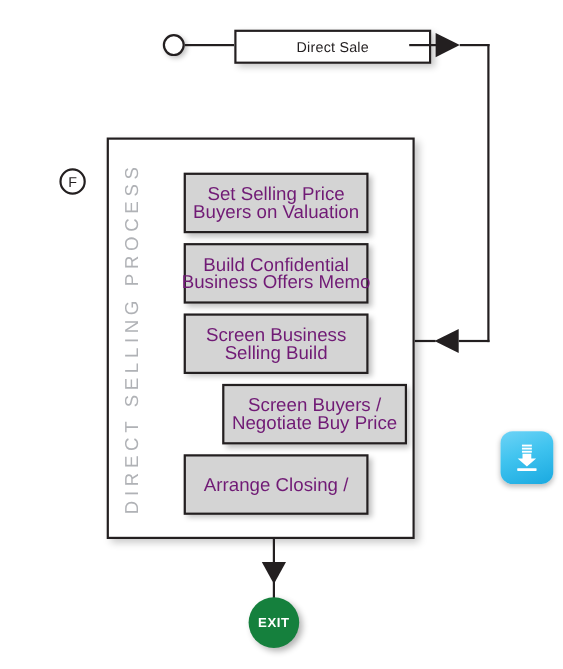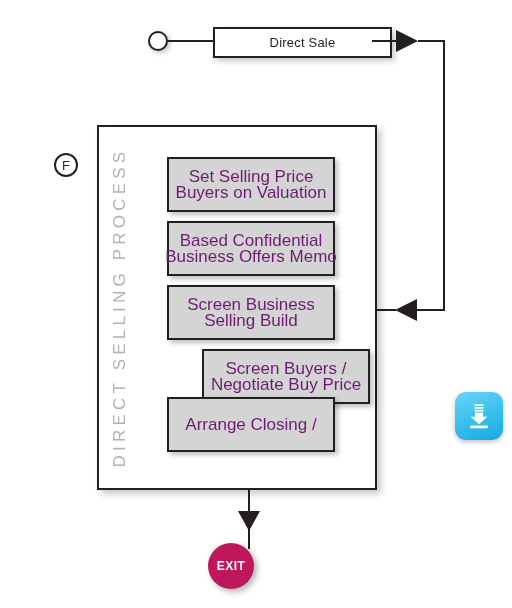--- a/index.html
+++ b/index.html
@@ -158,25 +158,25 @@
     display: block;
     font-size: 17px;
     line-height: 16px;
     color: #701a75;
     white-space: nowrap;
   }
 
   
   #exit-node {
     position: absolute;
-    left: 208px;
+    left: 226px;
     top: 543px;
     width: 46px;
     height: 46px;
-    background: #be185d;
+    background: #15803d;
     border-radius: 50%;
     display: flex;
     align-items: center;
     justify-content: center;
     box-shadow: 3px 3px 6px rgba(0,0,0,0.3);
   }
   #exit-node .lbl {
     color: #ffffff;
     font-size: 12px;
     font-weight: bold;
@@ -227,32 +227,32 @@
   </div>
 
   <div id="process-container"></div>
   <div id="process-vertical-label">DIRECT SELLING PROCESS</div>
 
   <div class="step-box" style="top:157px;">
     <span>Set Selling Price</span>
     <span>Buyers on Valuation</span>
   </div>
   <div class="step-box" style="top:221px;">
-    <span>Based Confidential</span>
+    <span>Build Confidential</span>
     <span>Business Offers Memo</span>
   </div>
   <div class="step-box" style="top:285px;">
     <span>Screen Business</span>
     <span>Selling Build</span>
   </div>
   <div class="step-box" style="top:349px;margin-left:35px;">
     <span>Screen Buyers /</span>
     <span>Negotiate Buy Price</span>
   </div>
-  <div class="step-box" style="top:397px;">
+  <div class="step-box" style="top:413px;">
     <span>Arrange Closing /</span>
   </div>
 
   <div class="line-v" style="left:248px; top:490px; height:24px;"></div>
   <div class="arrow-down" style="left:238px; top:511px;"></div>
   <div class="line-v" style="left:248px; top:529px; height:20px;"></div>
 
   <div id="exit-node">
     <span class="lbl">EXIT</span>
   </div>

